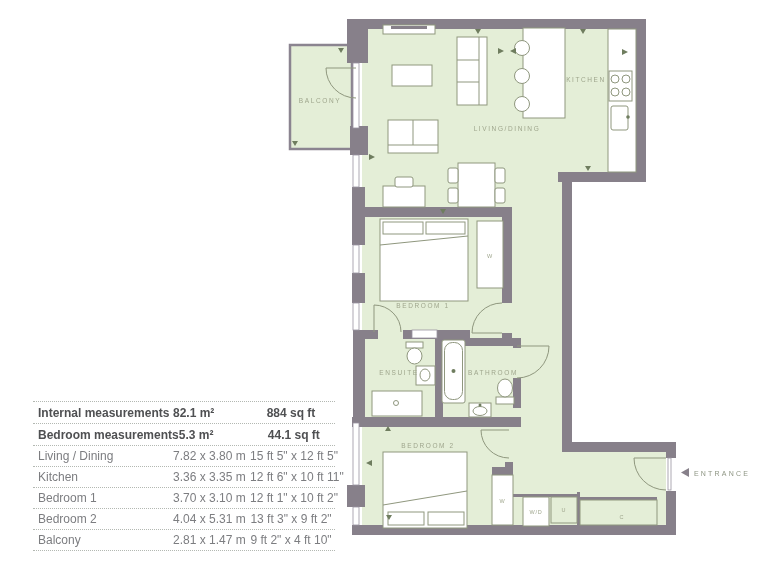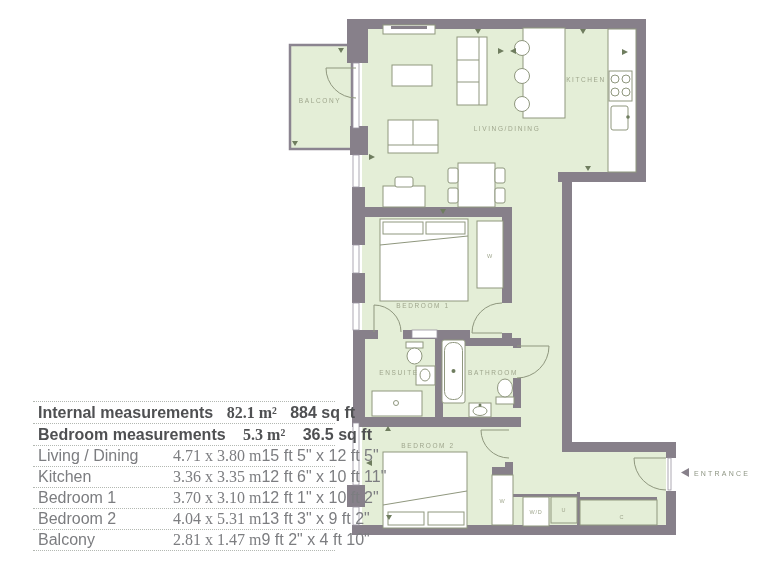--- a/index.html
+++ b/index.html
@@ -16,26 +16,26 @@
   .furn-line { fill:none; stroke:#8f977e; stroke-width:1; }
   .door   { fill:none; stroke:#8f977e; stroke-width:1; }
   .fixdot { fill:#6f7d5f; }
   .arrow  { fill:#6f7d5f; }
   .room-label { fill:#9fa68d; font-size:6.5px; letter-spacing:1.6px; font-family:"Liberation Sans",sans-serif; }
   .tiny-label { fill:#9fa68d; font-size:5.5px; letter-spacing:0.8px; font-family:"Liberation Sans",sans-serif; }
   .ent-label  { fill:#8e9583; font-size:7px; letter-spacing:2.2px; font-family:"Liberation Sans",sans-serif; }
   .tv { fill:#87808a; }
 
   
-  .mtable { position:absolute; left:33px; top:401px; width:302px; font-size:16px; color:#7c7d80; }
+  .mtable { position:absolute; left:33px; top:401px; width:302px; font-size:12px; color:#7c7d80; }
   .mrow { display:flex; align-items:center; height:20px; border-top:1px dotted #b3b8b2; }
   .mrow:last-child { border-bottom:1px dotted #b3b8b2; }
   .mrow.bold { font-weight:bold; color:#4f5052; height:21px; }
   .mc1 { flex:0 0 135px; text-align:left; padding-left:5px; white-space:nowrap; }
-  .mc2 { flex:0 0 77px; text-align:center; white-space:nowrap;font-family:Liberation Serif, serif; }
+  .mc2 { flex:0 0 77px; text-align:left; white-space:nowrap; }
   .mc3 { flex:1; text-align:center; padding-right:3px; white-space:nowrap; }
 </style>
 </head>
 <body>
 
 <div class="stage">
 
   <svg class="plan" width="759" height="572" viewBox="0 0 759 572">
 
     <g>
@@ -199,25 +199,25 @@
 
   <div class="mtable">
     <div class="mrow bold">
       <div class="mc1">Internal measurements</div>
       <div class="mc2">82.1 m²</div>
       <div class="mc3">884 sq ft</div>
     </div>
     <div class="mrow bold">
       <div class="mc1">Bedroom measurements</div>
       <div class="mc2">5.3 m²</div>
-      <div class="mc3">36.5 sq ft</div>
+      <div class="mc3">44.1 sq ft</div>
     </div>
     <div class="mrow">
       <div class="mc1">Living / Dining</div>
-      <div class="mc2">4.71 x 3.80 m</div>
+      <div class="mc2">7.82 x 3.80 m</div>
       <div class="mc3">15 ft 5" x 12 ft 5"</div>
     </div>
     <div class="mrow">
       <div class="mc1">Kitchen</div>
       <div class="mc2">3.36 x 3.35 m</div>
       <div class="mc3">12 ft 6" x 10 ft 11"</div>
     </div>
     <div class="mrow">
       <div class="mc1">Bedroom 1</div>
       <div class="mc2">3.70 x 3.10 m</div>

